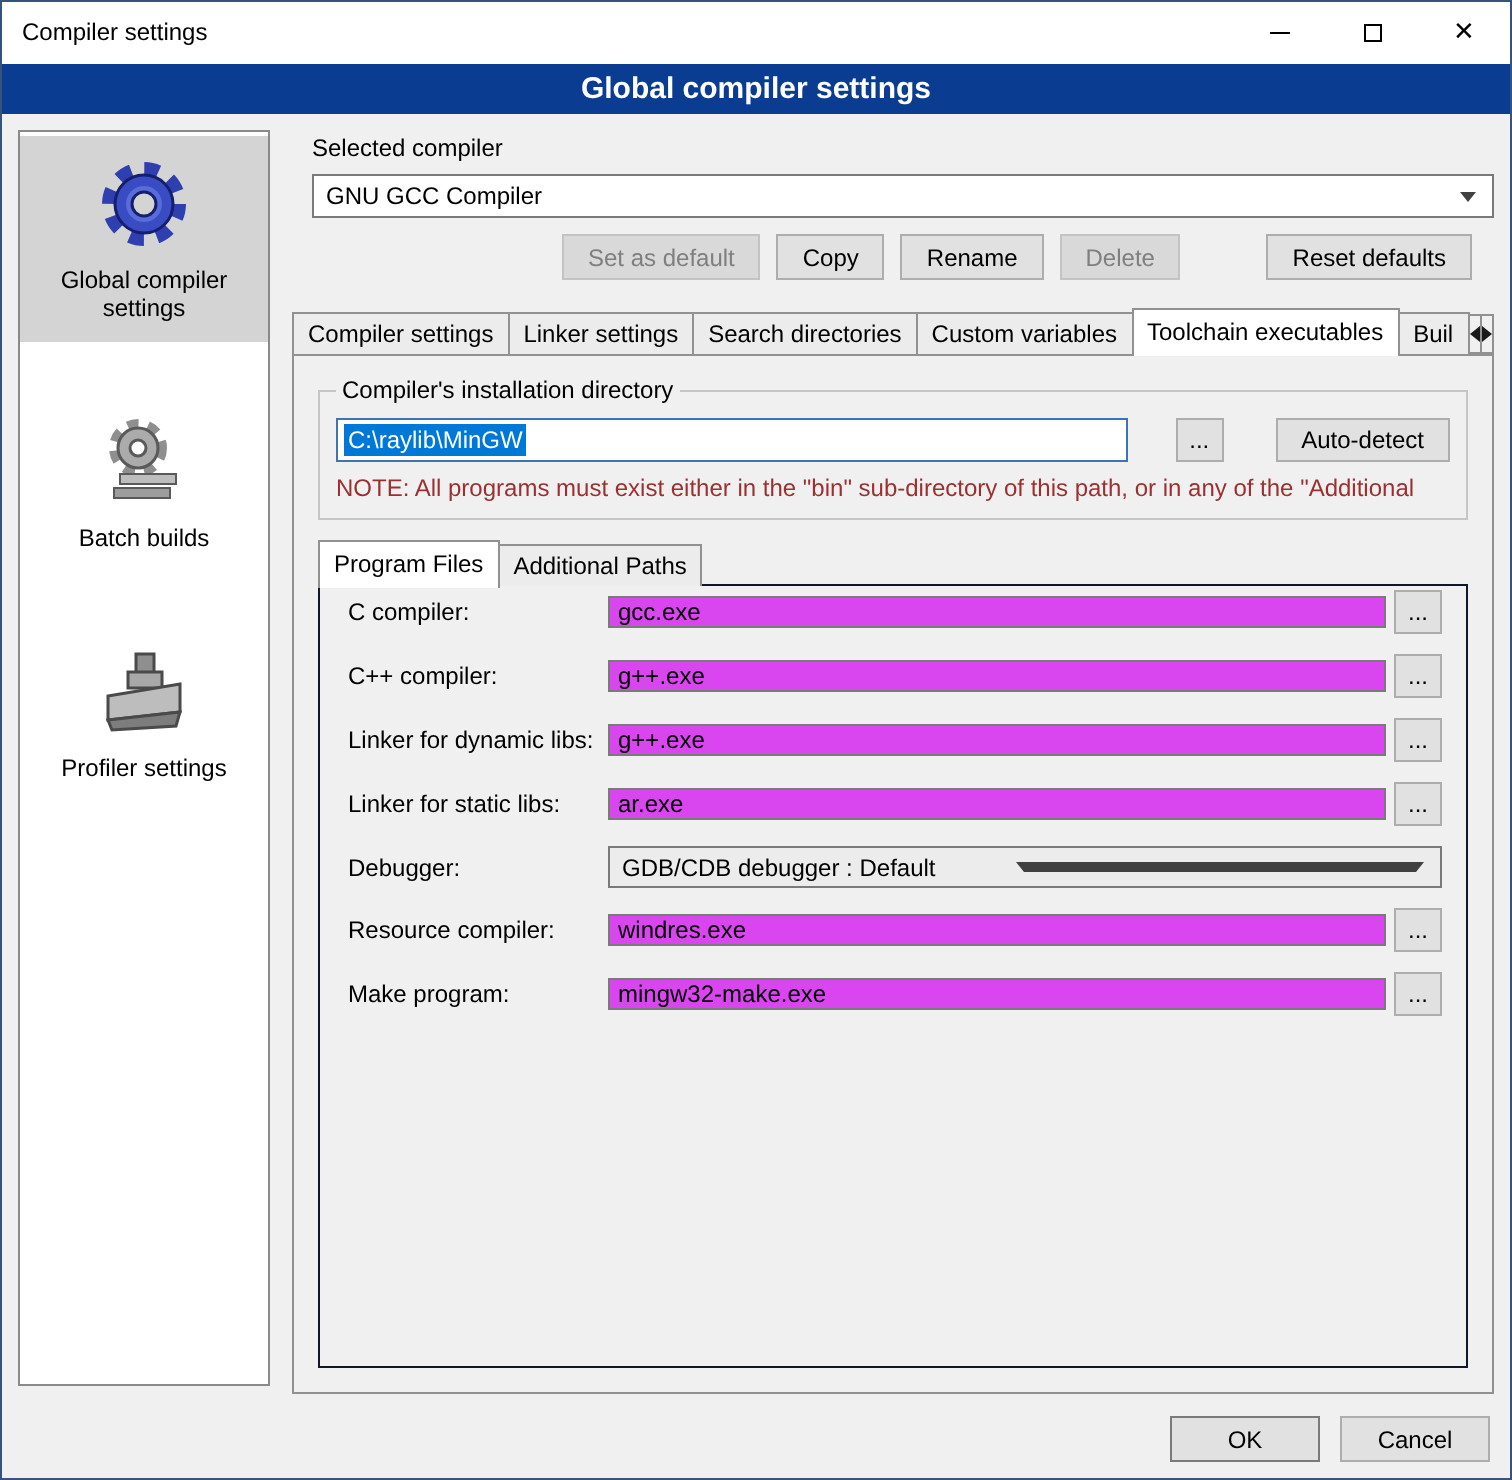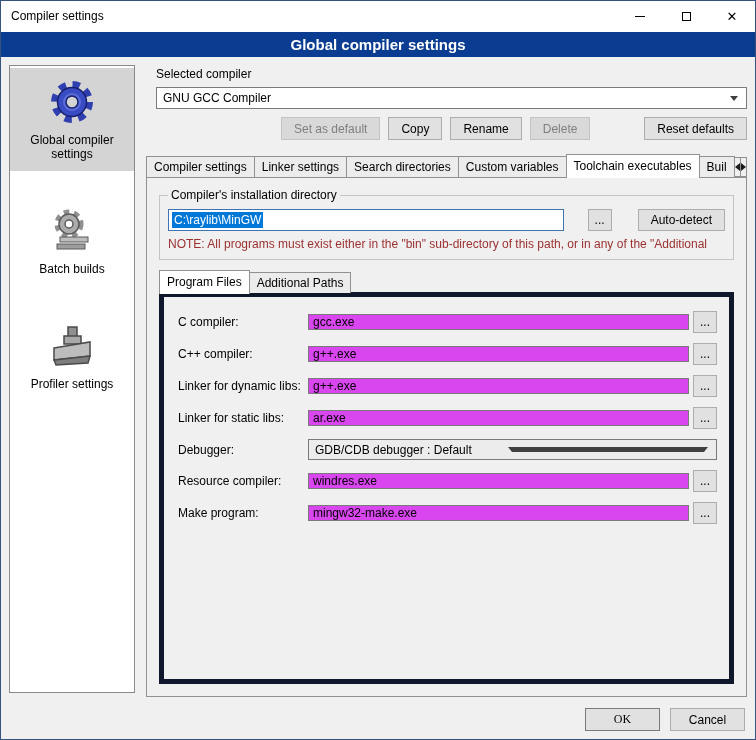--- a/index.html
+++ b/index.html
@@ -64,21 +64,21 @@
   }
   .combo .combo-text { flex: 1; }
   .tri-down { width: 0; height: 0; border-left: 4px solid transparent; border-right: 4px solid transparent; border-top: 5px solid #404040; }
   .tri-left  { width: 0; height: 0; border-top: 4px solid transparent; border-bottom: 4px solid transparent; border-right: 5px solid #1a1a1a; }
   .tri-right { width: 0; height: 0; border-top: 4px solid transparent; border-bottom: 4px solid transparent; border-left: 5px solid #1a1a1a; }
   .btn {
     height: 23px; padding: 0 12px; background: #e1e1e1; border: 1px solid #adadad;
     font-family: inherit; font-size: 12px; cursor: pointer; color: #000;
   }
   .btn.disabled { background: #d9d9d9; border-color: #c3c3c3; color: #7f7f7f; }
-  .btnrow { display: flex; margin: 8px 0 0 10px; padding-left: 125px; justify-content: flex-end; }
+  .btnrow { display: flex; margin: 8px 11px 0 10px; padding-left: 125px; justify-content: flex-end; }
   .btnrow .btn + .btn { margin-left: 8px; }
   .btn-reset { margin-left: auto !important; }
   
   .tabstrip { display: flex; align-items: flex-end; height: 24px; margin-top: 13px; position: relative; z-index: 3; }
   .tab {
     height: 21px; line-height: 20px; padding: 0 7px; white-space: nowrap;
     background: #ececec; border: 1px solid #919191; border-bottom: none;
     margin-right: -1px; cursor: pointer;
   }
   .tab.active { height: 24px; line-height: 23px; background: #fff; margin-bottom: -1px; position: relative; z-index: 4; }
@@ -100,39 +100,39 @@
     flex: 1; height: 22px; background: #fff; border: 1px solid #3f74b3;
     display: flex; align-items: center; padding: 0 3px; cursor: text;
   }
   .dir-input .sel { background: #0078d7; color: #fff; padding: 1px 2px; }
   .mini-btn { width: 24px; height: 22px; padding: 0; flex-shrink: 0; margin-left: 4px; }
   .autodetect { margin-left: 6px; height: 22px; }
   .note { margin-top: 6px; color: #9c3030; white-space: nowrap; overflow: hidden; }
   
   .subtabstrip { display: flex; align-items: flex-end; height: 23px; margin: 4px 12px 0; position: relative; z-index: 3; }
   .subpanel {
-    flex: 1; margin: -1px 12px 12px; border: 5px solid #0f172a; background: #f0f0f0;
-    padding: 14px 12px 0 14px; position: relative; z-index: 1;
+    flex: 1; margin: -1px 12px 12px; border: 1px solid #0f172a; background: #f0f0f0;
+    padding: 2px 12px 0 14px; position: relative; z-index: 1;
   }
   
   .frow { display: flex; align-items: center; margin-bottom: 10px; }
   .frow > label { width: 130px; flex-shrink: 0; }
   .finput {
     flex: 1; height: 16px; border: 1px solid #7a7a7a; background: #d946ef;
     padding: 0 4px; font-family: inherit; font-size: 12px;
   }
   .fcombo {
     flex: 1; height: 21px; border: 1px solid #7a7a7a; background: #ececec;
     display: flex; align-items: center; padding: 0 8px 0 6px; cursor: pointer;
   }
   .fcombo span { flex: 1; }
   
   .footer { position: absolute; right: 10px; bottom: 8px; display: flex; }
   .footer .btn { width: 75px; margin-left: 10px; }
-  .footer .btn-ok { border-color: #7a7a7a; font-family: Liberation Serif, serif; }
+  .footer .btn-ok { border-color: #7a7a7a; }
 </style>
 </head>
 <body>
 
 <div class="window">
 
   <div class="titlebar">
     <span class="title">Compiler settings</span>
     <button class="cap-btn">
         <span class="glyph-min"></span>

